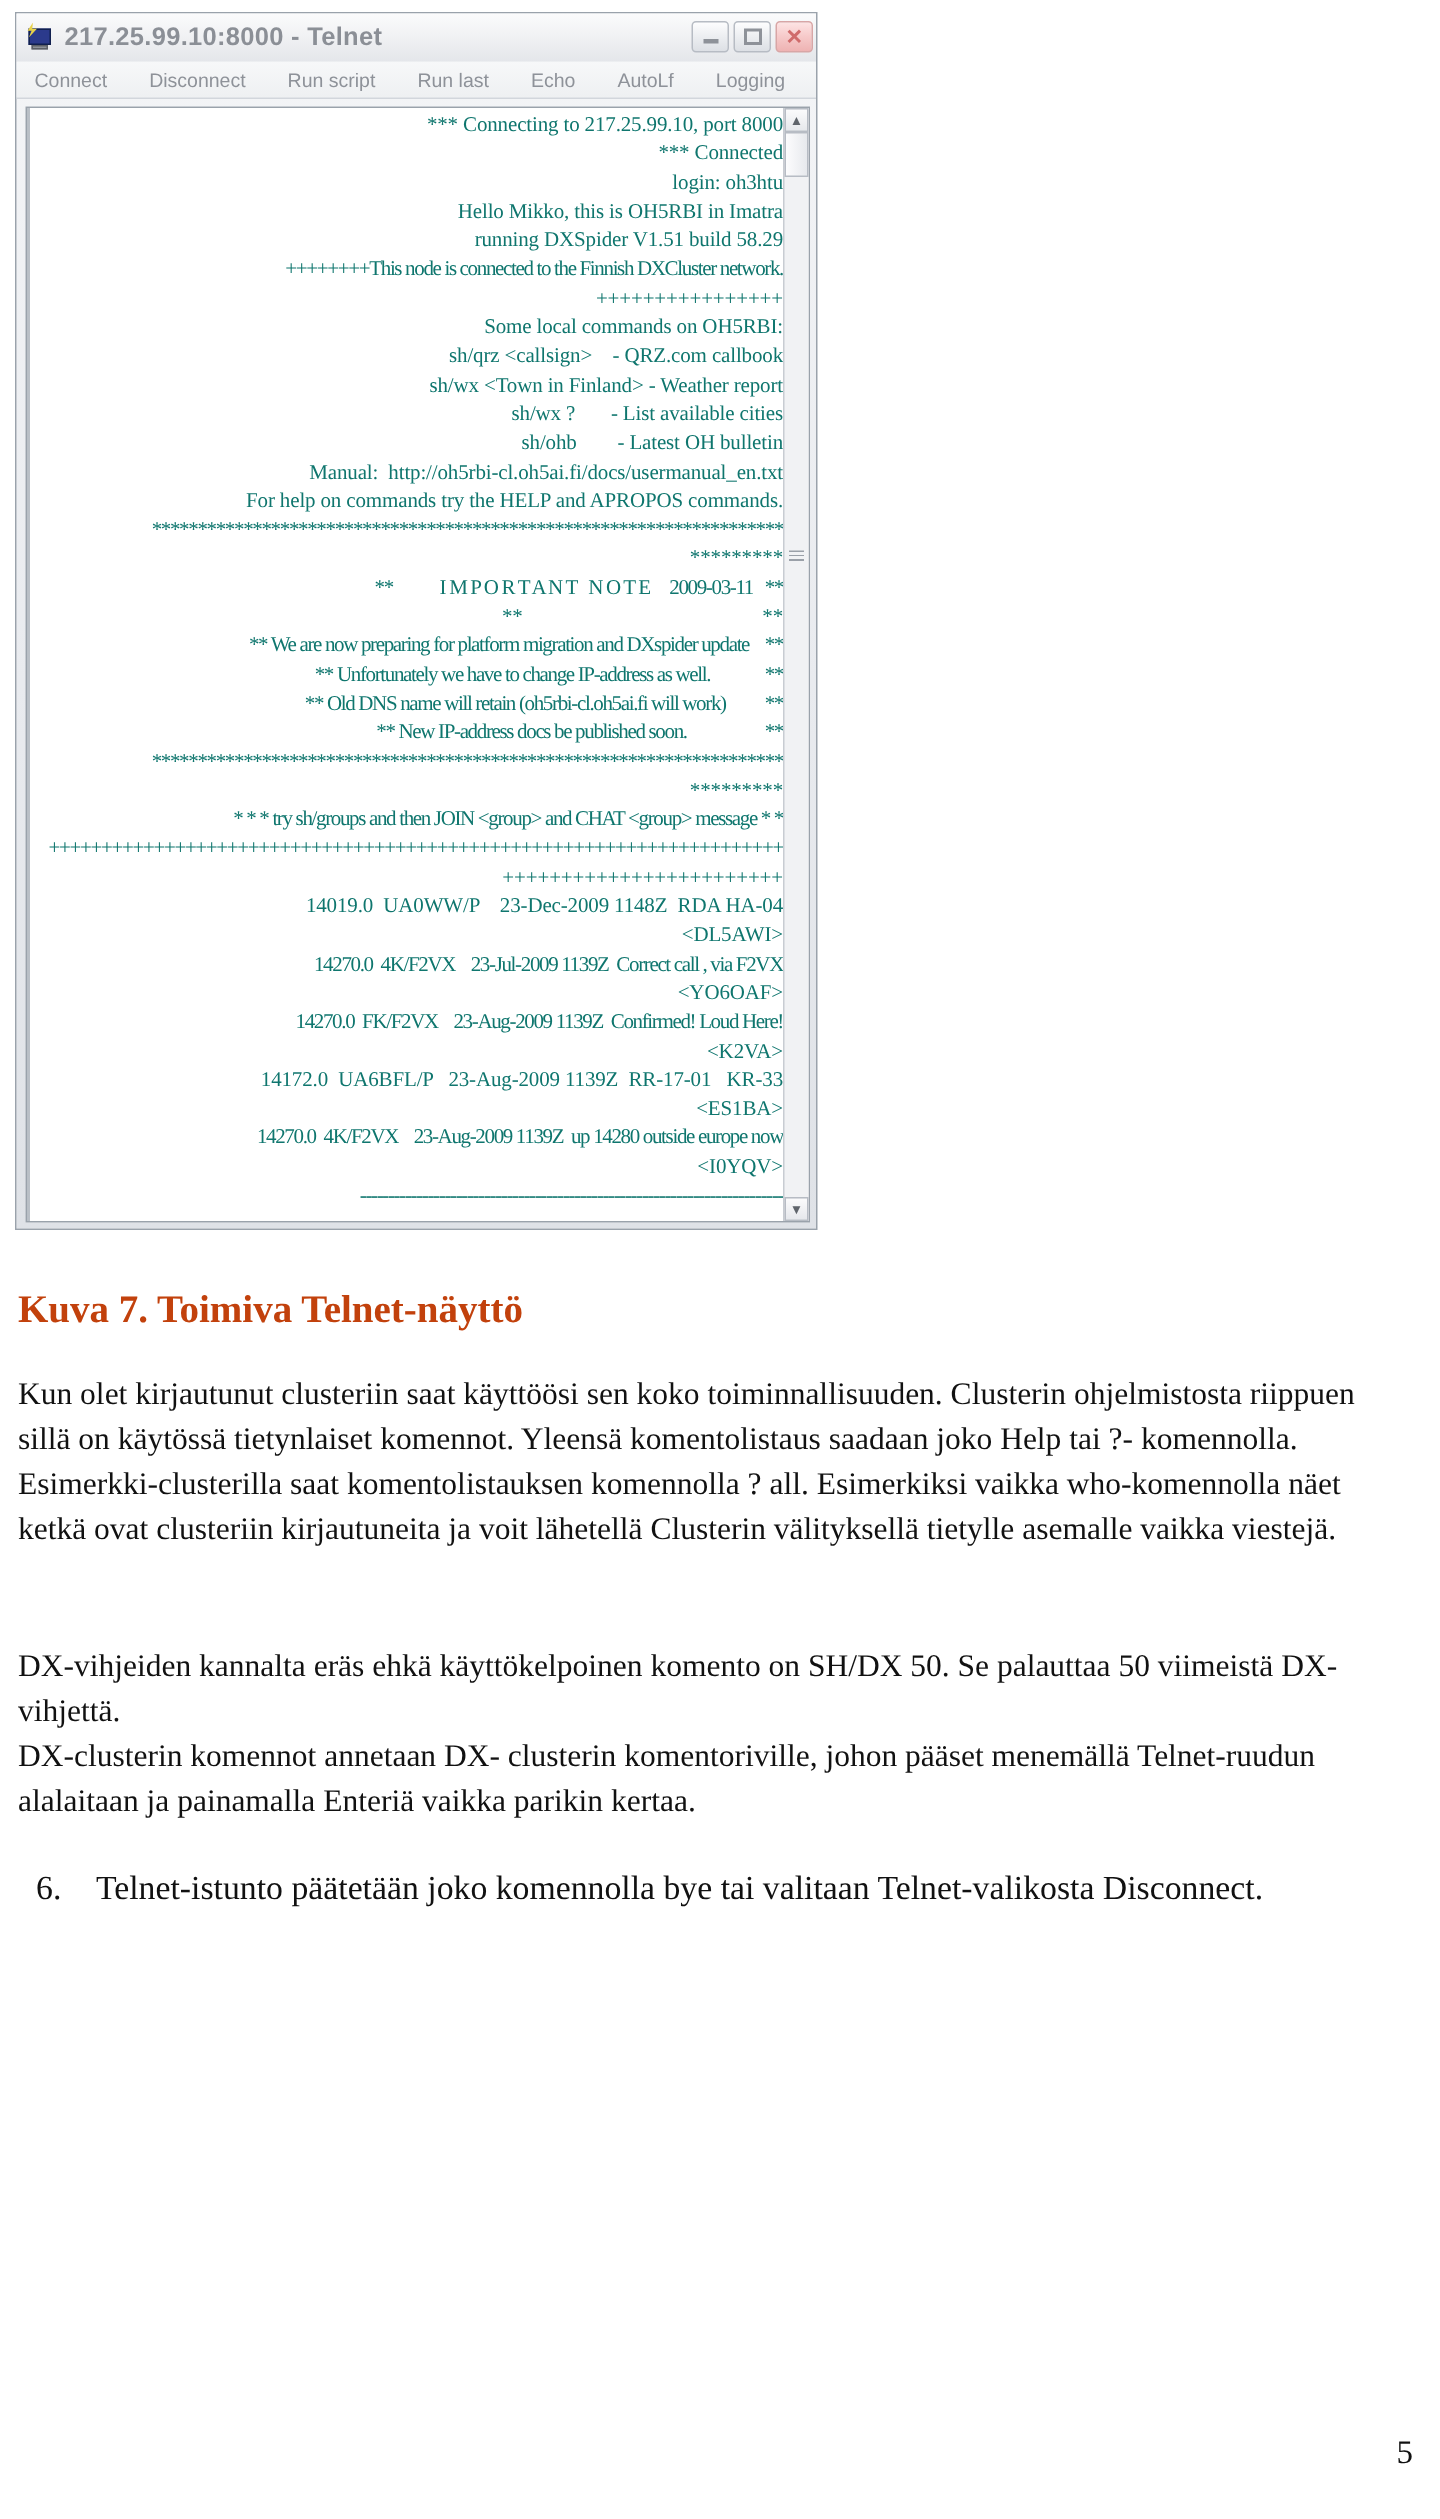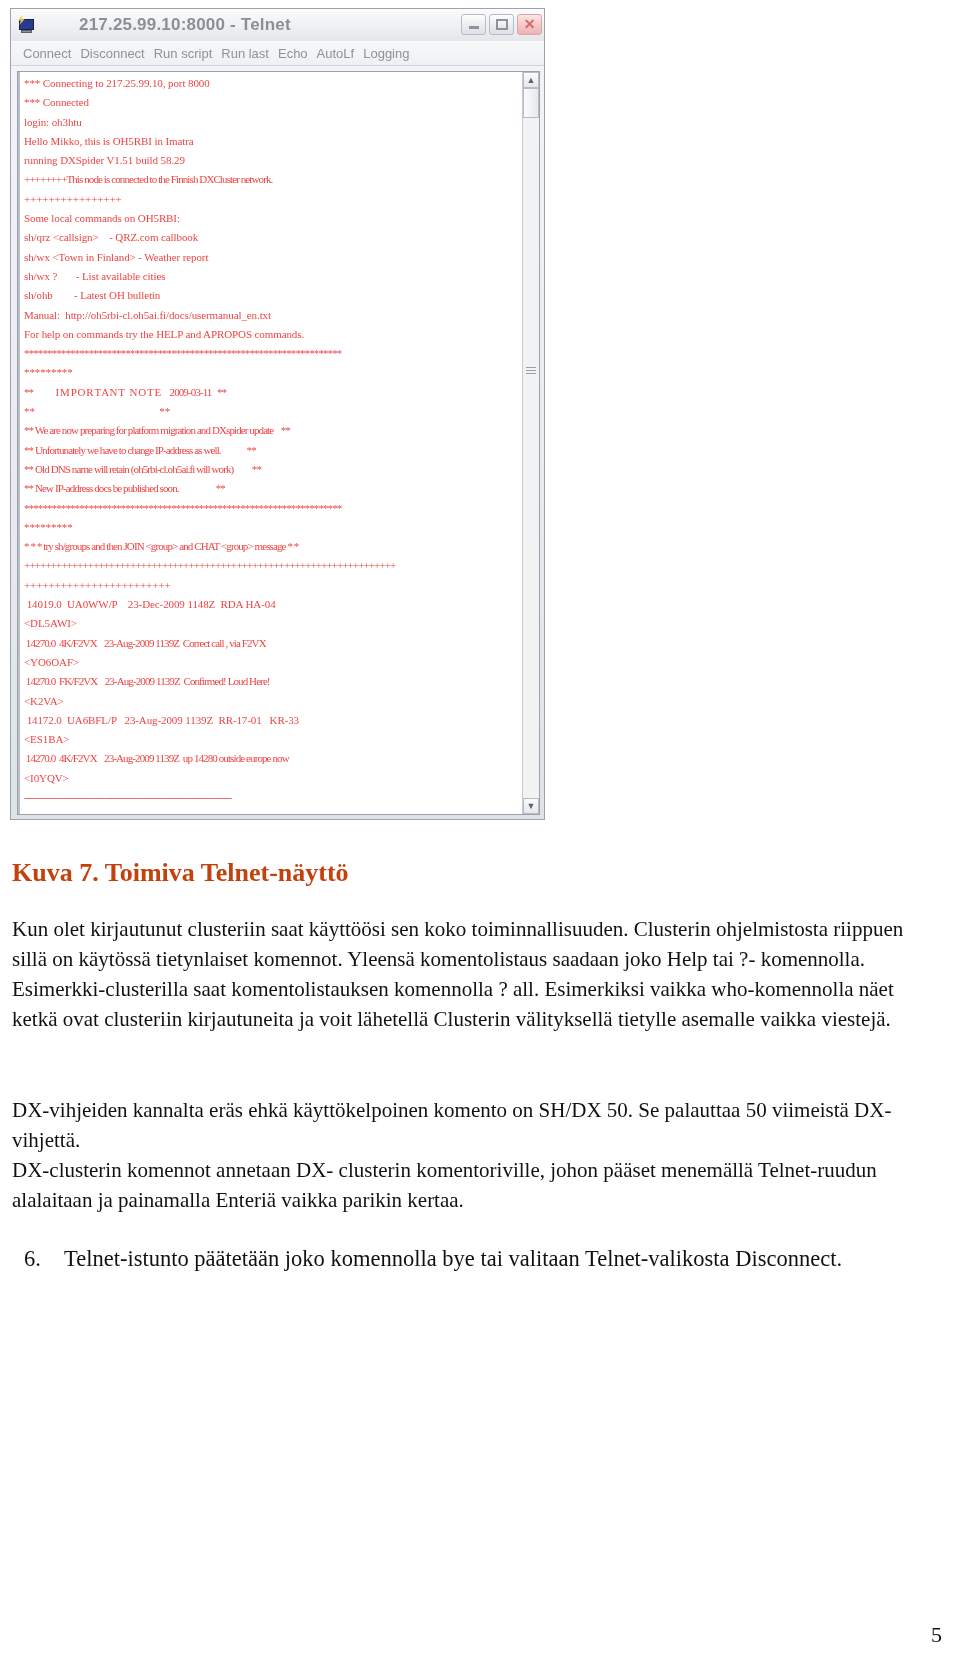--- a/index.html
+++ b/index.html
@@ -29,21 +29,20 @@
   }
 
   .titlebar {
     position: relative;
     height: 32px;
     background: linear-gradient(to bottom, #fbfbfc 0%, #f1f2f4 45%, #e4e6ea 100%);
     display: flex;
     align-items: center;
     padding-left: 6px;
     box-sizing: border-box;
-    gap: 36px;
   }
   .app-icon {
     width: 20px; height: 20px;
     position: relative;
     flex: 0 0 auto;
     margin-right: 6px;
   }
   .app-icon .screen {
     position: absolute;
     left: 2px; top: 4px;
@@ -116,21 +115,21 @@
     font-weight: bold;
     line-height: 19px;
     text-align: center;
   }
 
   .menubar {
     height: 25px;
     display: flex;
     align-items: center;
     padding-left: 12px;
-    gap: 9px;
+    gap: 28px;
     background: linear-gradient(to bottom, #f7f8f9 0%, #eef0f2 100%);
     border-bottom: 1px solid #d2d6dc;
     box-sizing: border-box;
   }
   .menu-item {
     font-family: "Liberation Sans", sans-serif;
     font-size: 13px;
     color: #8e9299;
     white-space: nowrap;
   }
@@ -148,25 +147,26 @@
   }
   .term-text {
     flex: 1 1 auto;
     overflow: hidden;
     padding: 2px 0 0 4px;
     border-left: 2px solid #b9bfc6;
     box-sizing: border-box;
   }
   .term-line {
     font-family: "Liberation Serif", serif;
-    font-size: 11px;
+    font-size: 14px;
     line-height: 19.3px;
     white-space: pre;
-    color: #ef4444;
+    color: #0f766e;
     letter-spacing: -0.1px;
+    text-align: right;
   }
   .term-line.squash { letter-spacing: -0.9px; }
 
   .scrollbar {
     flex: 0 0 17px;
     width: 17px;
     background: #f1f2f4;
     border-left: 1px solid #c8ccd2;
     position: relative;
     box-sizing: border-box;
@@ -316,21 +316,21 @@
         <div class="term-line squash">** Unfortunately we have to change IP-address as well.              **</div>
         <div class="term-line squash">** Old DNS name will retain (oh5rbi-cl.oh5ai.fi will work)          **</div>
         <div class="term-line squash">** New IP-address docs be published soon.                    **</div>
         <div class="term-line squash">*********************************************************************</div>
         <div class="term-line">*********</div>
         <div class="term-line squash">* * * try sh/groups and then JOIN &lt;group&gt; and CHAT &lt;group&gt; message * *</div>
         <div class="term-line squash">++++++++++++++++++++++++++++++++++++++++++++++++++++++++++++++++++++++</div>
         <div class="term-line">++++++++++++++++++++++++</div>
         <div class="term-line"> 14019.0  UA0WW/P    23-Dec-2009 1148Z  RDA HA-04</div>
         <div class="term-line">&lt;DL5AWI&gt;</div>
-        <div class="term-line squash"> 14270.0  4K/F2VX    23-Aug-2009 1139Z  Correct call , via F2VX</div>
+        <div class="term-line squash"> 14270.0  4K/F2VX    23-Jul-2009 1139Z  Correct call , via F2VX</div>
         <div class="term-line">&lt;YO6OAF&gt;</div>
         <div class="term-line squash"> 14270.0  FK/F2VX    23-Aug-2009 1139Z  Confirmed! Loud Here!</div>
         <div class="term-line">&lt;K2VA&gt;</div>
         <div class="term-line"> 14172.0  UA6BFL/P   23-Aug-2009 1139Z  RR-17-01   KR-33</div>
         <div class="term-line">&lt;ES1BA&gt;</div>
         <div class="term-line squash"> 14270.0  4K/F2VX    23-Aug-2009 1139Z  up 14280 outside europe now</div>
         <div class="term-line">&lt;I0YQV&gt;</div>
         <div class="term-line squash">---------------------------------------------------------------------------</div>
       </div>
     <div class="scrollbar">

